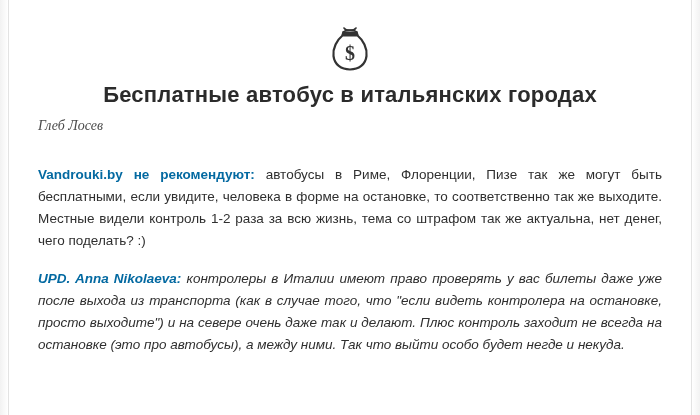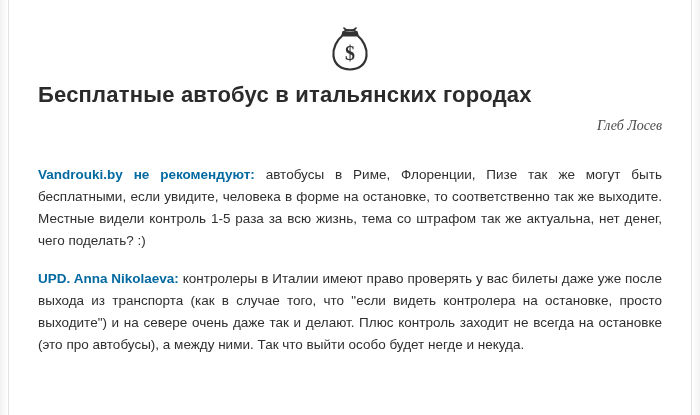--- a/index.html
+++ b/index.html
@@ -50,47 +50,48 @@
   }
 
   .logo-wrap {
     text-align: center;
     margin-top: 8px;
     margin-bottom: 6px;
     line-height: 0;
   }
 
   .title {
+    text-align: center;
     font-size: 22px;
     font-weight: bold;
     color: #2b2b2b;
     letter-spacing: 0.2px;
     margin: 10px 0 0 0;
     font-family: "Liberation Sans", sans-serif;
   }
 
   .author {
-    text-align: right;
+    text-align: left;
     font-size: 14px;
     font-style: italic;
     color: #4a4a4a;
     margin: 10px 0 0 0;
     font-family: "Liberation Serif", serif;
   }
 
   .para {
     font-size: 13.5px;
     line-height: 1.62;
     color: #2f2f2f;
     text-align: justify;
     margin: 0;
     padding: 0 0 0 0;
   }
   .para.first { margin-top: 30px; }
-  .para.second { margin-top: 17px; }
+  .para.second { margin-top: 17px; font-style: italic; }
 
   .lead {
     font-weight: bold;
     color: #0369a1;
   }
 </style>
 </head>
 <body>
 
 <div class="page">
@@ -112,18 +113,18 @@
         <path d="M14.5 11.5 C9 16, 4.5 24, 5.5 32 C6.5 40.5, 13 45.5, 22 45.5 C31 45.5, 37.5 40.5, 38.5 32 C39.5 24, 35 16, 29.5 11.5 Z" fill="#ffffff" stroke="#333" stroke-width="2.2" stroke-linejoin="round"></path>
 
         <text x="22" y="36" font-family="'Liberation Serif', serif" font-size="20" font-weight="bold" fill="#333" text-anchor="middle">$</text>
       </svg>
     </div>
 
     <h1 class="title">Бесплатные автобус в итальянских городах</h1>
 
     <div class="author">Глеб Лосев</div>
 
-    <p class="para first"><span class="lead">Vandrouki.by не рекомендуют:</span><span> автобусы в Риме, Флоренции, Пизе так же могут быть бесплатными, если увидите, человека в форме на остановке, то соответственно так же выходите. Местные видели контроль 1-5 раза за всю жизнь, тема со штрафом так же актуальна, нет денег, чего поделать? :)</span></p>
+    <p class="para first"><span class="lead">Vandrouki.by не рекомендуют:</span><span> автобусы в Риме, Флоренции, Пизе так же могут быть бесплатными, если увидите, человека в форме на остановке, то соответственно так же выходите. Местные видели контроль 1-2 раза за всю жизнь, тема со штрафом так же актуальна, нет денег, чего поделать? :)</span></p>
 
     <p class="para second"><span class="lead">UPD. Anna Nikolaeva:</span><span> контролеры в Италии имеют право проверять у вас билеты даже уже после выхода из транспорта (как в случае того, что "если видеть контролера на остановке, просто выходите") и на севере очень даже так и делают. Плюс контроль заходит не всегда на остановке (это про автобусы), а между ними. Так что выйти особо будет негде и некуда.</span></p>
 
   </div>
 </div>
 
 </body></html>

